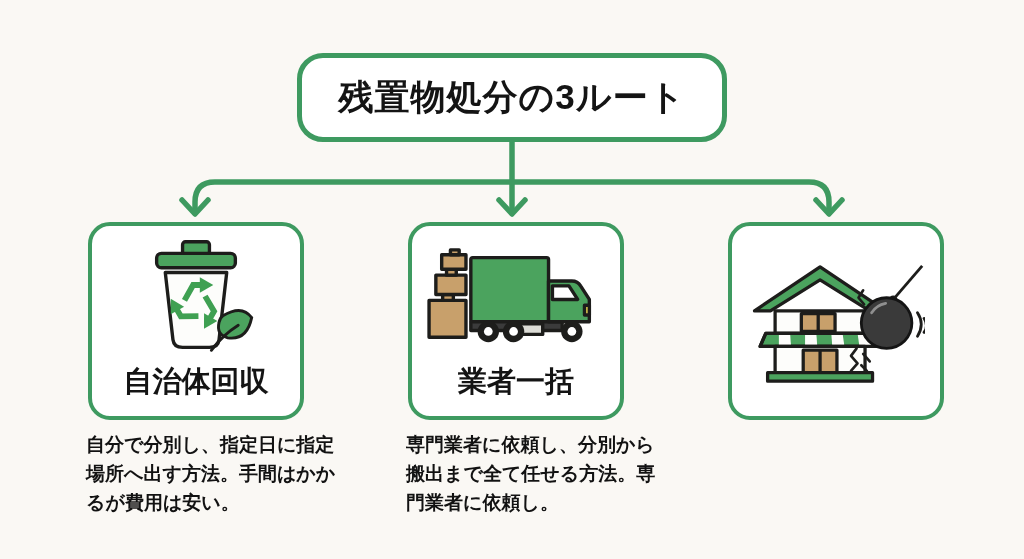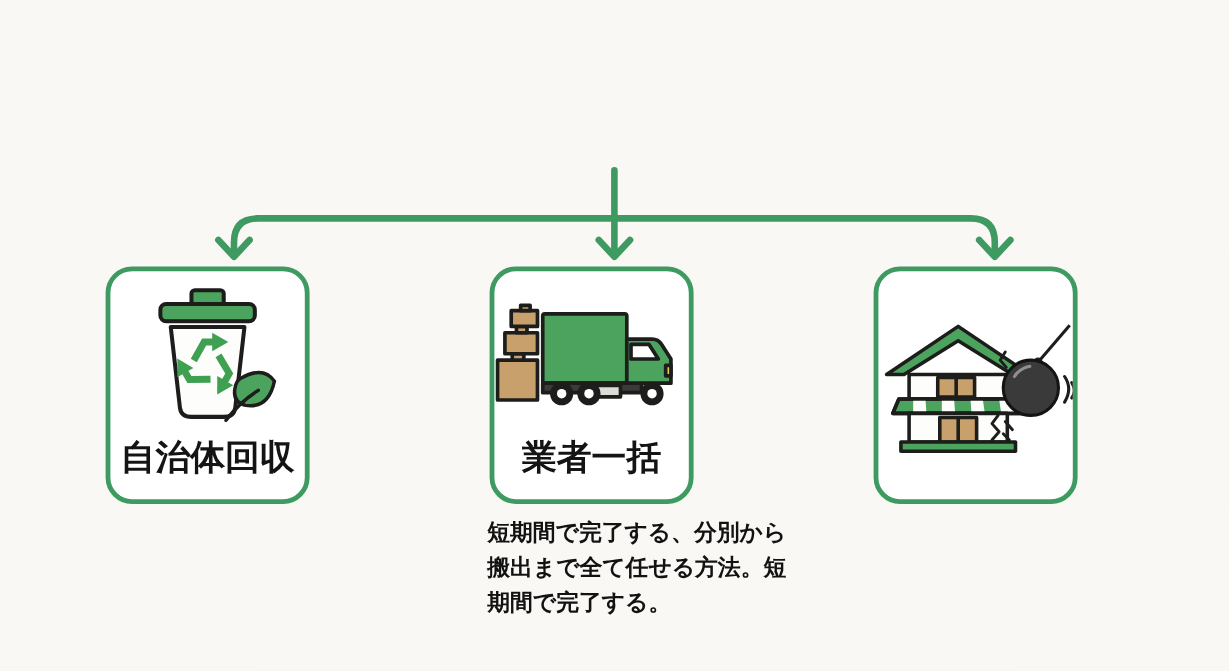--- a/index.html
+++ b/index.html
@@ -27,21 +27,21 @@
     font-size:35px;font-weight:800;color:#141414;letter-spacing:1px;
     white-space:nowrap;
   }
   
   .connector{
     position:absolute;left:0;top:0;width:1024px;height:559px;
     pointer-events:none;
   }
   
   .card{
-    position:absolute;top:222px;width:170px;height:198px;
+    position:absolute;top:222px;width:216px;height:198px;
     background:#FFFFFF;
     border:4px solid #3E9A60;
     border-radius:22px;
     box-sizing:border-box;
     display:flex;flex-direction:column;align-items:center;
   }
   .card-left{left:88px;}
   .card-mid{left:408px;align-items:center;}
   .card-right{left:728px;}
   .card .icon-wrap{
@@ -63,20 +63,23 @@
   }
   .desc-left{left:86px;}
   .desc-mid{left:406px;}
   .desc-right{left:726px;}
 </style>
 </head>
 <body>
 
 <div class="canvas">
 
+  <div class="title-box">
+    <span class="title-text">残置物処分の3ルート</span>
+  </div>
 
   <svg class="connector" viewBox="0 0 1024 559" xmlns="http://www.w3.org/2000/svg">
     <g stroke="#3E9A60" stroke-width="5.5" fill="none" stroke-linecap="round" stroke-linejoin="round">
       <path d="M512 142 L512 211"></path>
       <path d="M499 200 L512 214 L525 200"></path>
       <path d="M195 213 L195 202 Q195 182 215 182 L809 182 Q829 182 829 202 L829 213"></path>
       <path d="M182 200 L195 214 L208 200"></path>
       <path d="M816 200 L829 214 L842 200"></path>
     </g>
   </svg>
@@ -174,15 +177,16 @@
         <circle cx="149" cy="63" r="27" fill="#3A3A3A" stroke="#141414" stroke-width="3"></circle>
         <path d="M133 52 Q138 44 148 42" stroke="#8F8F8F" stroke-width="3" fill="none" stroke-linecap="round"></path>
         <g stroke="#1D1D1B" stroke-width="3" fill="none" stroke-linecap="round">
           <path d="M182 52 q8 12 0 25"></path>
           <path d="M189 58 q5 8 0 15"></path>
         </g>
       </svg>
     </div>
   </div>
 
-  <div class="desc desc-mid">短期間で完了する、分別から搬出まで全て任せる方法。短期間で完了する。</div>
+  <div class="desc desc-left">自分で分別し、指定日に指定場所へ出す方法。手間はかかるが費用は安い。</div>
+  <div class="desc desc-mid">専門業者に依頼し、分別から搬出まで全て任せる方法。専門業者に依頼し。</div>
 
 </div>
 
 </body></html>

